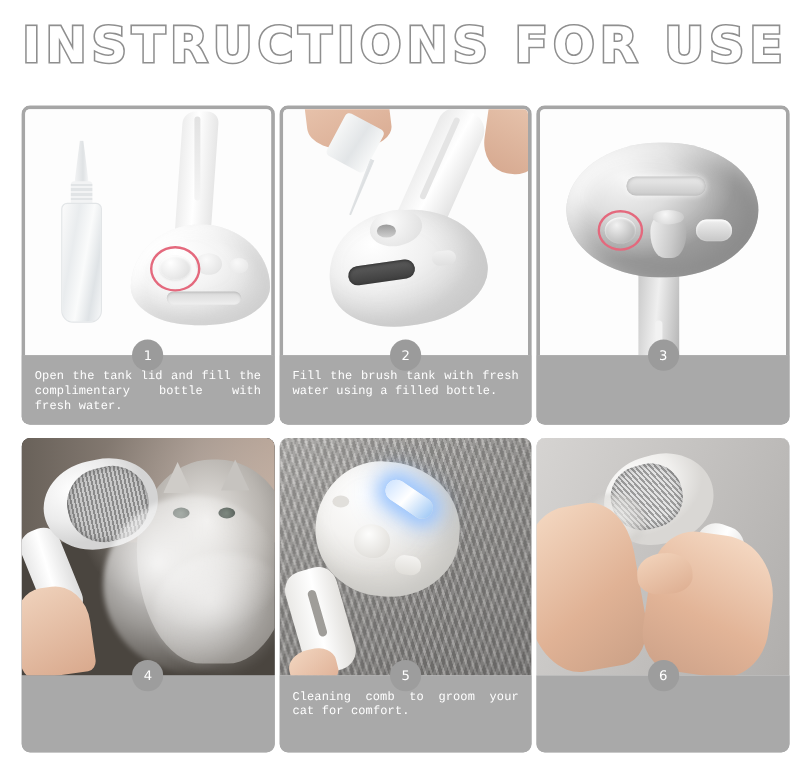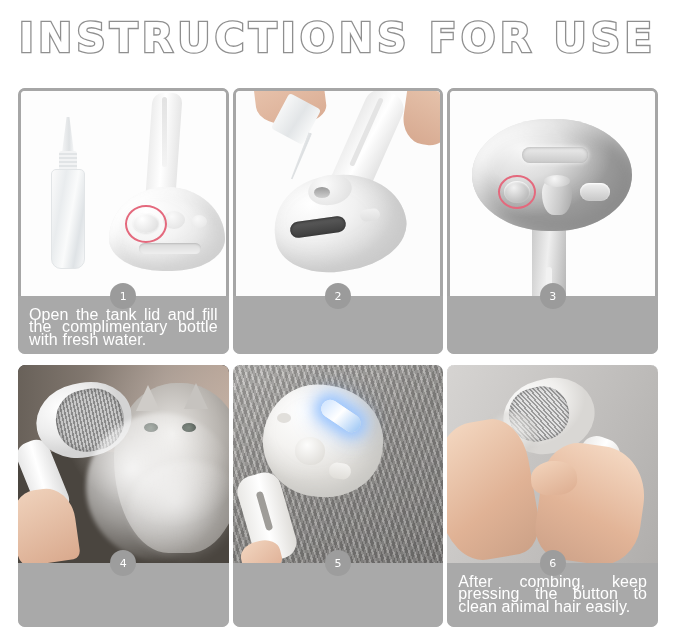--- a/index.html
+++ b/index.html
@@ -80,24 +80,24 @@
   .panel-cap {
     flex: 1 1 auto;
     background: #a9a9a9;
     border-bottom-left-radius: 7px;
     border-bottom-right-radius: 7px;
     padding: 13px 11px 6px 11px;
     position: relative;
   }
   .cap-text {
     color: #ffffff;
-    font-size: 16px;
+    font-size: 10px;
     line-height: 12.4px;
     text-align: justify;
-    font-family: Liberation Sans, sans-serif;
+    font-family: Liberation Mono, monospace;
     letter-spacing: 0.1px;
   }
   .badge {
     position: absolute;
     left: 50%;
     top: -13px;
     transform: translateX(-50%);
     width: 26px; height: 26px;
     border-radius: 50%;
     background: #9b9b9b;
@@ -532,20 +532,21 @@
           <div class="p2-slot"></div>
           <div class="p2-btn"></div>
           <div class="p2-port"></div>
           <div class="p2-port-hole"></div>
           <div class="p2-bottle"></div>
           <div class="p2-bottle-tip"></div>
         </div>
       </div>
       <div class="panel-cap">
         <div class="badge">2</div>
+        <div class="cap-text">Fill the brush tank with fresh water using a filled bottle.</div>
       </div>
     </div>
 
     <div class="panel r1">
       <div class="panel-img">
         <div class="scene">
           <div class="p3-bg"></div>
           <div class="p3-handle"></div>
           <div class="p3-handle-slot"></div>
           <div class="p3-head"></div>
@@ -594,38 +595,38 @@
           <div class="p5-head"></div>
           <div class="p5-mark"></div>
           <div class="p5-led"></div>
           <div class="p5-knob"></div>
           <div class="p5-btn"></div>
           <div class="p5-finger"></div>
         </div>
       </div>
       <div class="panel-cap">
         <div class="badge">5</div>
+        <div class="cap-text">Cleaning comb to groom your cat for comfort.</div>
       </div>
     </div>
 
     <div class="panel r2">
       <div class="panel-img">
         <div class="scene">
           <div class="p6-bg"></div>
           <div class="p6-handle"></div>
           <div class="p6-handle-slot"></div>
           <div class="p6-head"></div>
           <div class="p6-pad"></div>
           <div class="p6-fur"></div>
           <div class="p6-fur2"></div>
           <div class="p6-hand-l"></div>
           <div class="p6-hand-r"></div>
           <div class="p6-thumb"></div>
         </div>
       </div>
       <div class="panel-cap">
         <div class="badge">6</div>
-        <div class="cap-text">After combing, keep pressing the button to clean animal hair easily.</div>
       </div>
     </div>
 
   </div>
 </div>
 
 </body></html>

